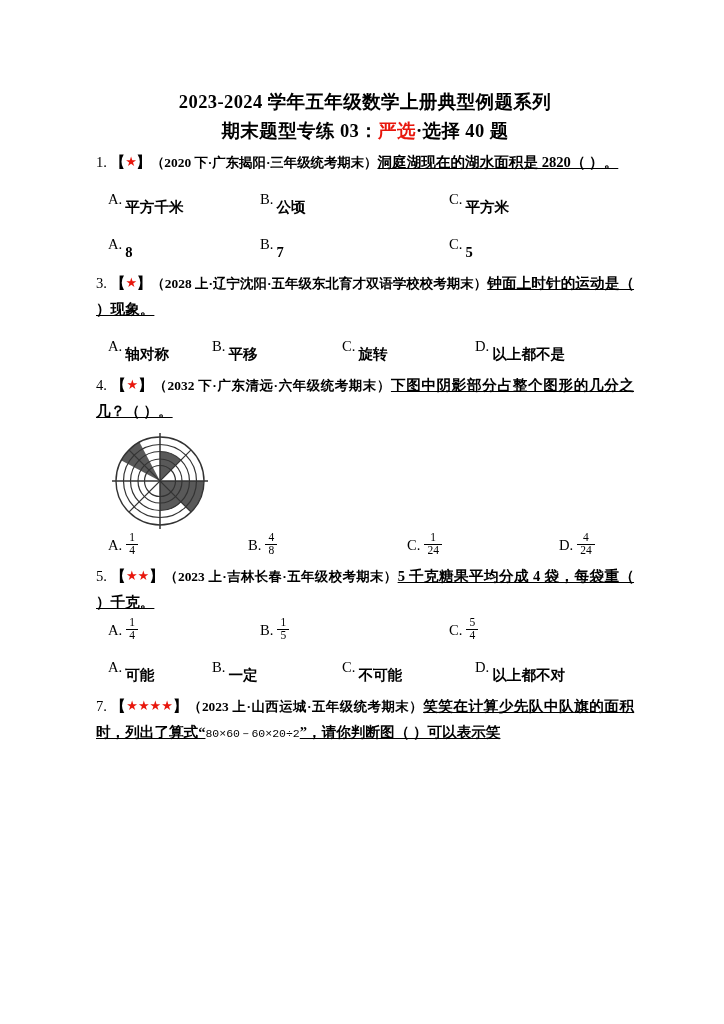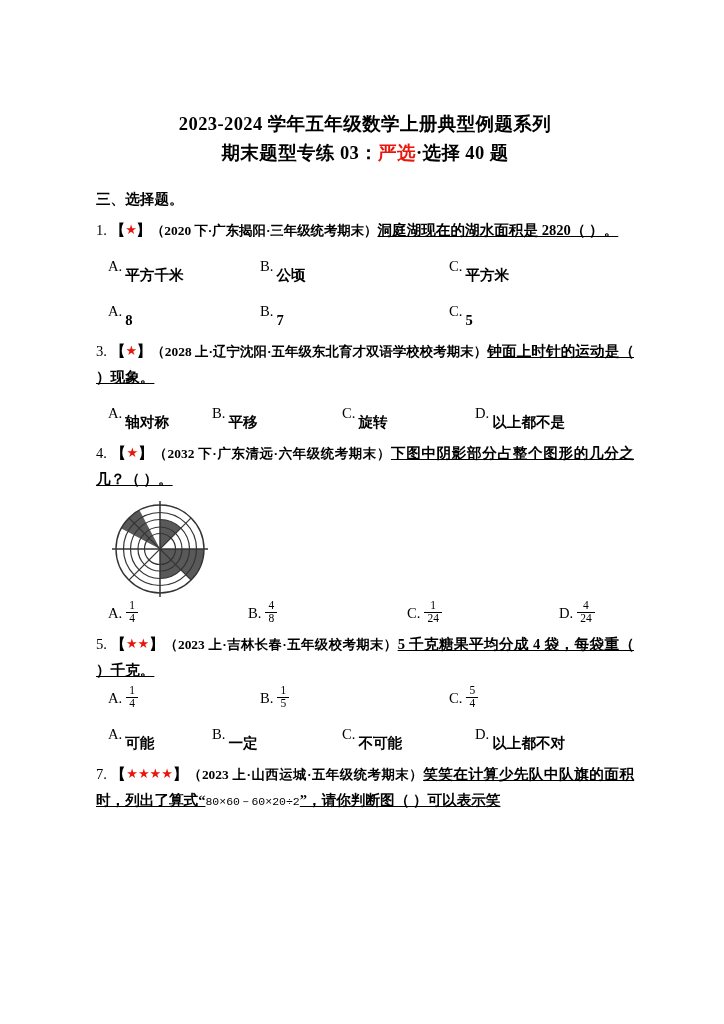--- a/index.html
+++ b/index.html
@@ -18,21 +18,21 @@
   .page {
     position: relative;
     width: 724px;
     height: 1024px;
     box-sizing: border-box;
     padding: 0 90px 0 96px;
   }
 
   
   .title-block {
-    padding-top: 110px;
+    padding-top: 88px;
     text-align: center;
   }
   .doc-title {
     font-size: 18.5px;
     font-weight: bold;
     letter-spacing: 0.4px;
     line-height: 1.55;
     white-space: nowrap;
   }
   .doc-subtitle {
@@ -170,21 +170,20 @@
 </head>
 <body>
 
 <div class="page">
 
   <div class="title-block">
     <div class="doc-title">2023-2024 学年五年级数学上册典型例题系列</div>
     <div class="doc-subtitle"><span>期末题型专练 03：</span><span class="red">严选</span><span>·选择 40 题</span></div>
   </div>
 
-  <div class="section-head">三、选择题。</div>
 
   <div class="question">
     <span class="qnum">1.</span>
     <span class="bracket">【</span><span class="stars">★</span><span class="bracket">】</span><span class="src">（2020 下·广东揭阳·三年级统考期末）</span><span class="q-body">洞庭湖现在的湖水面积是 2820（        ）。</span>
   </div>
   <div class="options opts-q1">
     <span class="opt">
         <span class="opt-letter">A.</span>
         <span class="opt-text">平方千米</span>
       </span>

